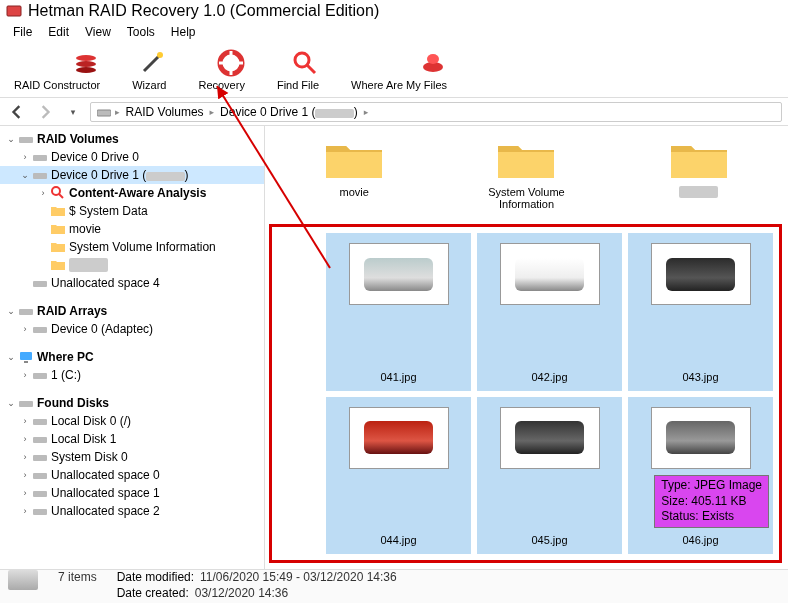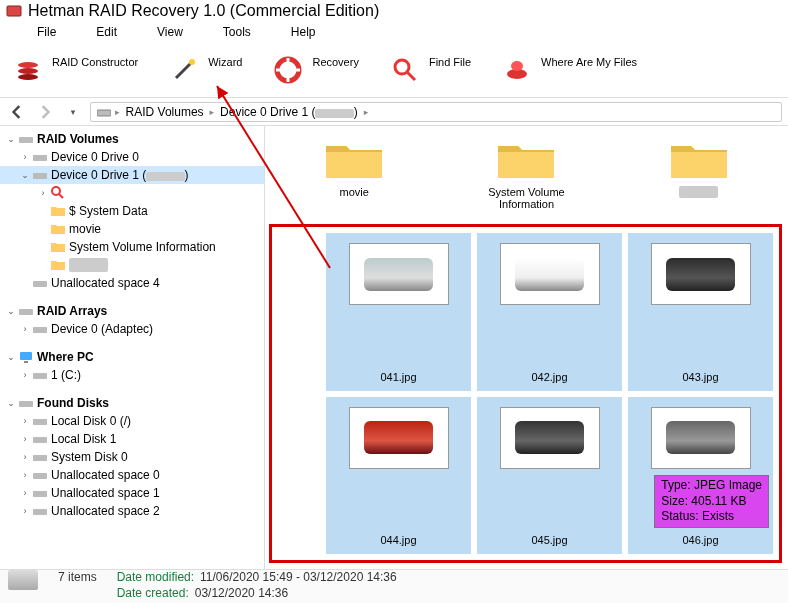--- a/index.html
+++ b/index.html
@@ -3,24 +3,24 @@
 <meta charset="utf-8">
 <style>
 * { box-sizing: border-box; margin: 0; padding: 0; font-family: 'Segoe UI', Tahoma, sans-serif; font-size: 12px; }
 body { width: 788px; height: 603px; background: #fff; display: flex; flex-direction: column; overflow: hidden; }
 
 .titlebar { height: 22px; display: flex; align-items: center; padding: 2px 6px; gap: 6px; }
 .titlebar .app-icon { width: 16px; height: 16px; }
 .titlebar .title { font-size: 16px; }
 
 .menubar { height: 20px; display: flex; align-items: center; padding: 0 6px; gap: 2px; }
-.menubar .menu-item { padding: 2px 7px; cursor: default; margin-left: 24px; }
+.menubar .menu-item { padding: 2px 7px; cursor: default; }
 
 .toolbar { height: 56px; display: flex; align-items: center; padding: 2px 8px; gap: 20px; border-bottom: 1px solid #ddd; position: relative; }
-.toolbar .tool-btn { display: flex; align-items: flex-start; gap: 10px; cursor: pointer; padding: 2px 6px; }
+.toolbar .tool-btn { display: flex; flex-direction: column; align-items: flex-end; gap: 2px; cursor: pointer; padding: 2px 6px; }
 .toolbar .tool-btn .icon { width: 28px; height: 28px; }
 .toolbar .tool-btn .label { font-size: 11px; }
 
 .navbar { height: 28px; display: flex; align-items: center; padding: 0 6px; gap: 6px; border-bottom: 1px solid #ddd; }
 .nav-arrow { width: 22px; height: 20px; display: flex; align-items: center; justify-content: center; cursor: pointer; color: #555; }
 .nav-arrow.disabled { color: #bbb; }
 .breadcrumb { flex: 1; height: 20px; border: 1px solid #ccc; border-radius: 2px; display: flex; align-items: center; padding: 0 6px; gap: 4px; font-size: 11px; background: #fff; }
 .crumb { padding: 0 2px; cursor: pointer; }
 .crumb-sep { color: #888; font-size: 9px; }
 .grayed { background: #ccc; color: #ccc; border-radius: 2px; padding: 0 18px; font-size: 8px; }
@@ -58,21 +58,21 @@
 .car-red { background: linear-gradient(180deg,#b21 0%,#d54 60%,#611 100%); }
 .car-dk2 { background: linear-gradient(180deg,#333 0%,#666 60%,#222 100%); }
 .car-gray { background: linear-gradient(180deg,#666 0%,#999 60%,#444 100%); }
 
 .tooltip { position: absolute; right: 4px; top: 50%; background: #d946ef; border: 1px solid #767676; padding: 2px 6px; font-size: 11px; line-height: 1.3; z-index: 5; }
 
 .statusbar { height: 34px; display: flex; padding: 0 8px; gap: 20px; border-top: 1px solid #ddd; font-size: 11px; color: #333; background: #fafafa; }
 .status-icon { width: 30px; height: 20px; background: linear-gradient(180deg,#ddd 0%,#aaa 100%); border-radius: 2px; }
 .status-col { display: flex; flex-direction: column; line-height: 1.3; }
 .status-col .row { display: flex; gap: 6px; }
-.status-lbl { color: #15803d; }
+.status-lbl { color: #000000; }
 
 .arrow-line { position: absolute; z-index: 20; pointer-events: none; }
 
 svg { display: block; }
 </style>
 </head>
 <body>
 
 <div class="titlebar">
   <span class="app-icon">
@@ -210,20 +210,21 @@
       <span class="node-label"><span>Device 0 Drive 1 (</span><span class="grayed">&nbsp;</span>)</span>
     </div>
     <div class="tree-node tree-indent-2 bold">
       <span class="expander">›</span>
       <span class="node-icon">
           <svg width="14" height="14" viewBox="0 0 14 14">
             <circle cx="5" cy="5" r="4" fill="none" stroke="#e33" stroke-width="2"></circle>
             <line x1="8" y1="8" x2="12" y2="12" stroke="#e33" stroke-width="2"></line>
           </svg>
         </span>
+      <span class="node-label">Content-Aware Analysis</span>
     </div>
     <div class="tree-node tree-indent-2">
       <span class="expander empty">·</span>
       <span class="node-icon">
           <svg width="14" height="12" viewBox="0 0 14 12">
             <path d="M0 2h5l1 1h8v8H0z" fill="#fc6"></path>
           </svg>
         </span>
       <span class="node-label">$ System Data</span>
     </div>

